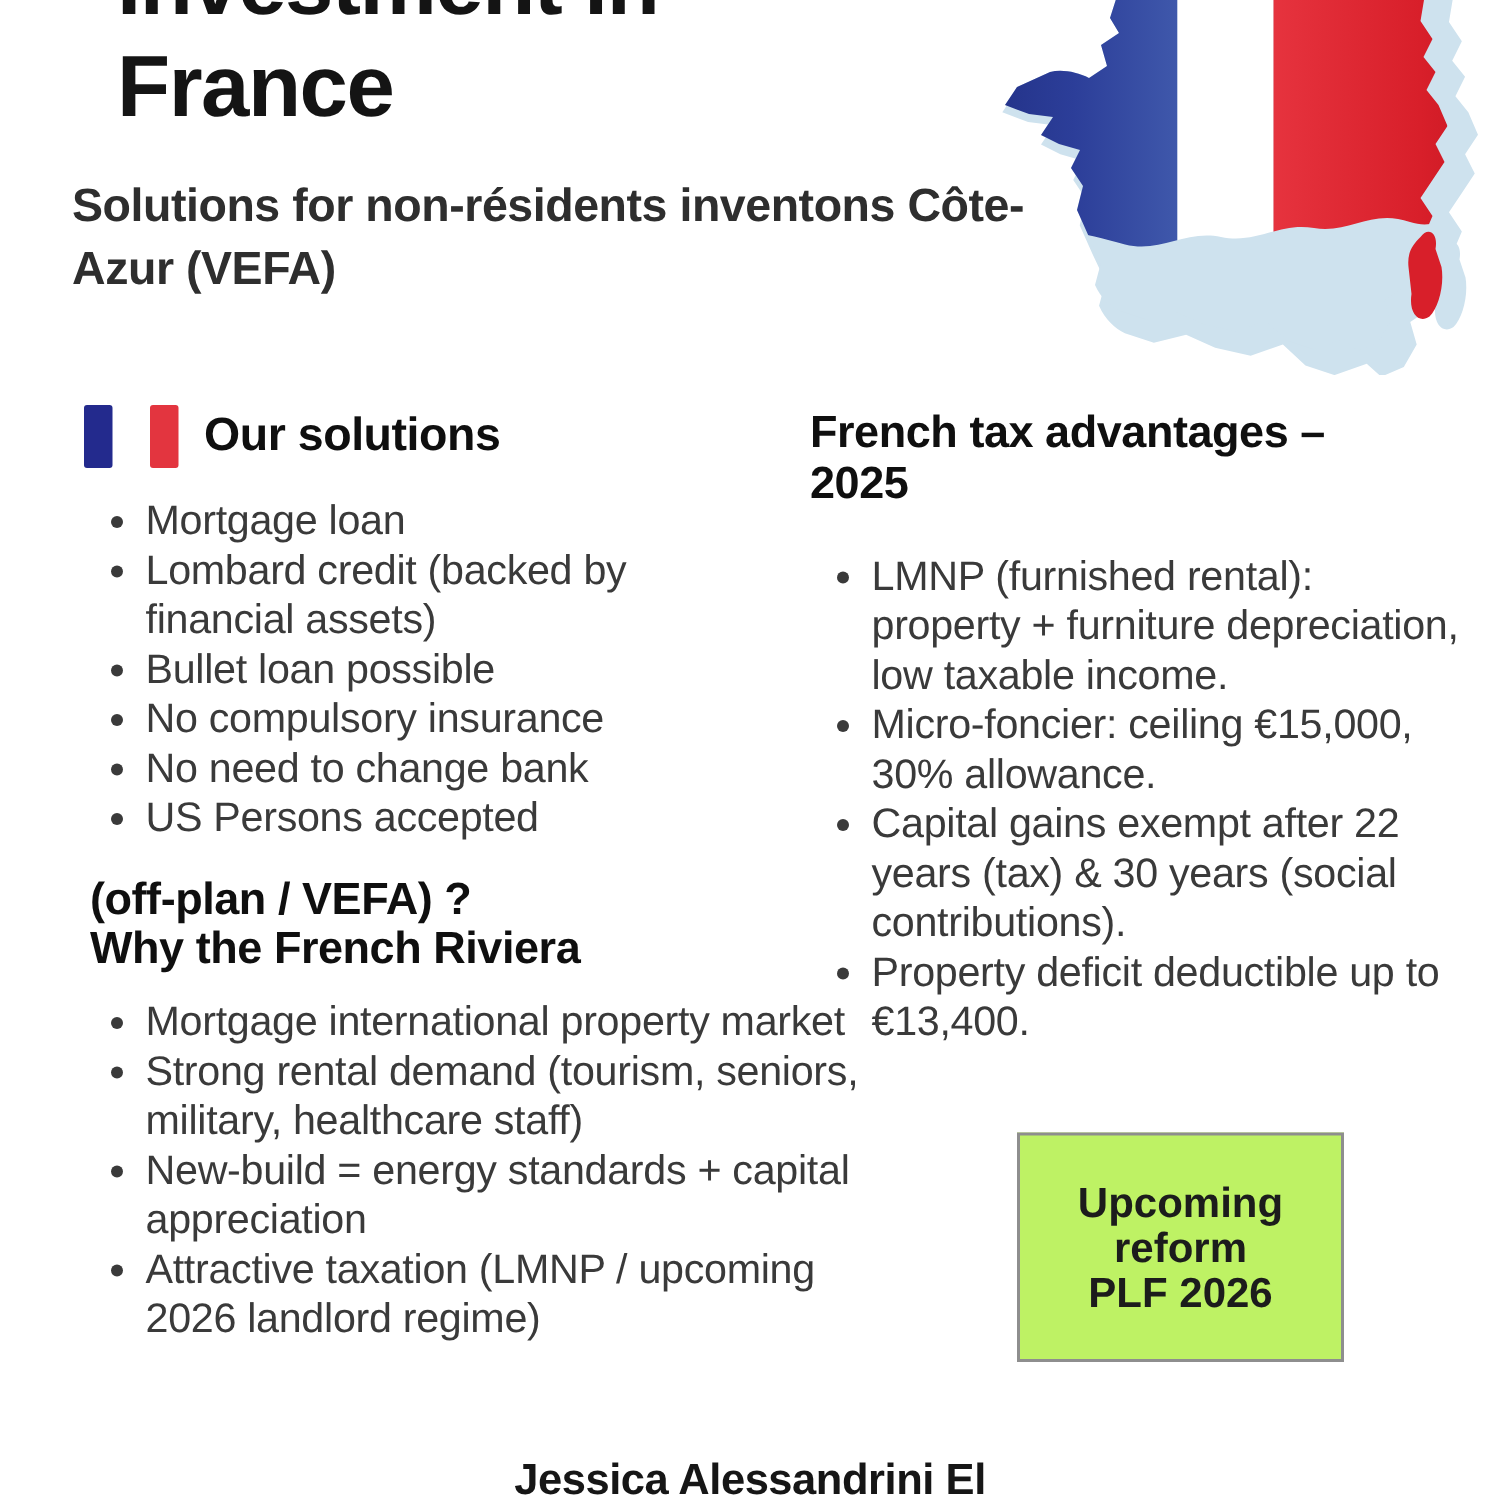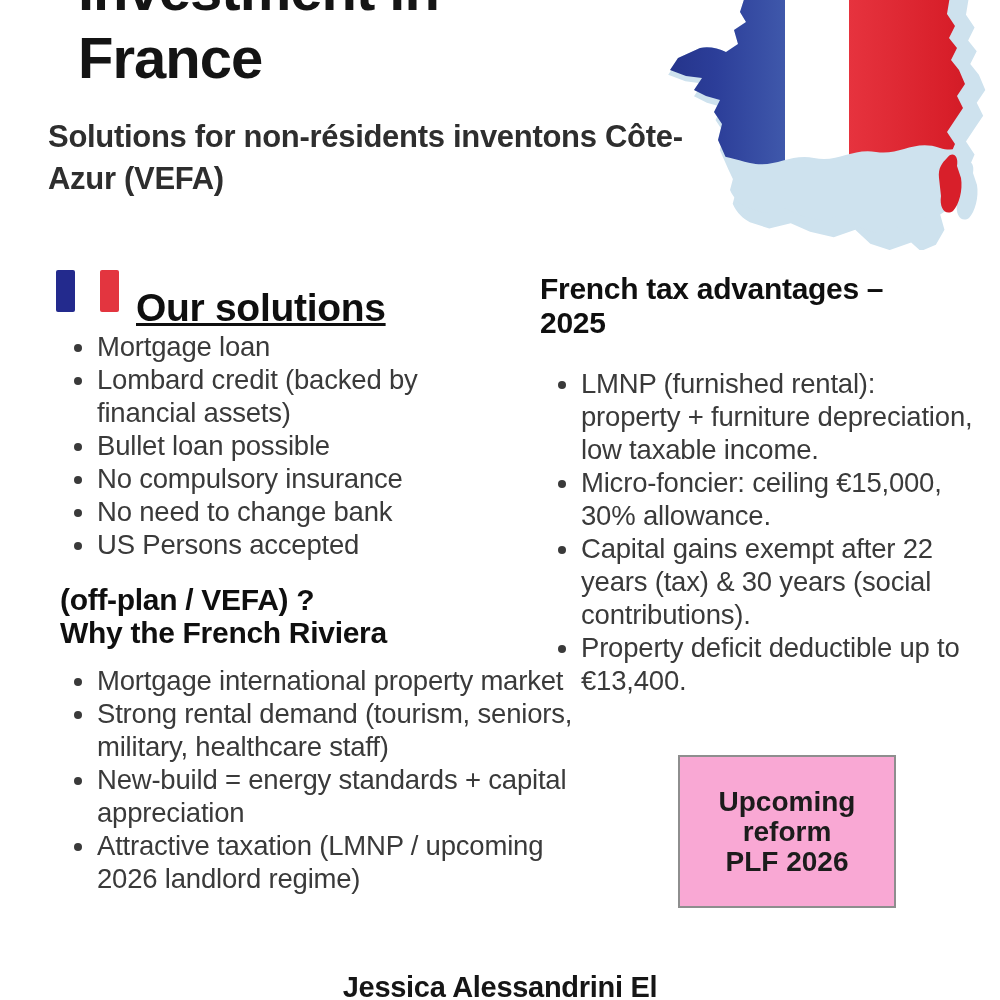--- a/index.html
+++ b/index.html
@@ -21,21 +21,21 @@
     left:48px;top:116px;width:645px;
     font-size:31px;font-weight:700;color:#2e2e2e;line-height:42px;
     letter-spacing:-0.3px;
   }
 
   
   .map-wrap{left:642px;top:0;width:358px;height:250px;}
 
   
   .heading{font-weight:800;color:#0f0f0f;letter-spacing:-0.3px;}
-  .h-solutions{left:136px;top:288px;font-size:39px;line-height:40px;text-decoration:underline;}
+  .h-solutions{left:136px;top:270px;font-size:31px;line-height:40px;}
   .h-why{left:60px;top:583px;font-size:30px;line-height:33px;}
   .h-tax{left:540px;top:272px;font-size:30px;line-height:34px;}
 
   
   .flag-icon{left:56px;top:270px;width:64px;height:42px;}
   .flag-icon .bar{position:absolute;top:0;width:19px;height:42px;border-radius:2px;}
   .flag-icon .bar.b{left:0;}
   .flag-icon .bar.w{left:22px;background:#ffffff;}
   .flag-icon .bar.r{left:44px;}
 
@@ -46,21 +46,21 @@
     letter-spacing:-0.2px;
   }
   ul.blist li{padding:0;margin:0;}
   .list-solutions{left:60px;top:326px;width:378px;}
   .list-why{left:60px;top:660px;width:500px;}
   .list-tax{left:544px;top:363px;width:392px;}
 
   
   .reform-box{
     left:678px;top:755px;width:214px;height:149px;
-    border:2px solid #8e8e8e;background:#f9a8d4;
+    border:2px solid #8e8e8e;background:#bef264;
     display:flex;flex-direction:column;align-items:center;justify-content:center;
     text-align:center;
   }
   .reform-box .line{font-size:28px;font-weight:800;color:#1c1c1c;line-height:30px;}
 
   
   .footer-name{
     left:0;right:0;top:971px;text-align:center;
     font-size:29px;font-weight:800;color:#161616;letter-spacing:-0.3px;
   }

